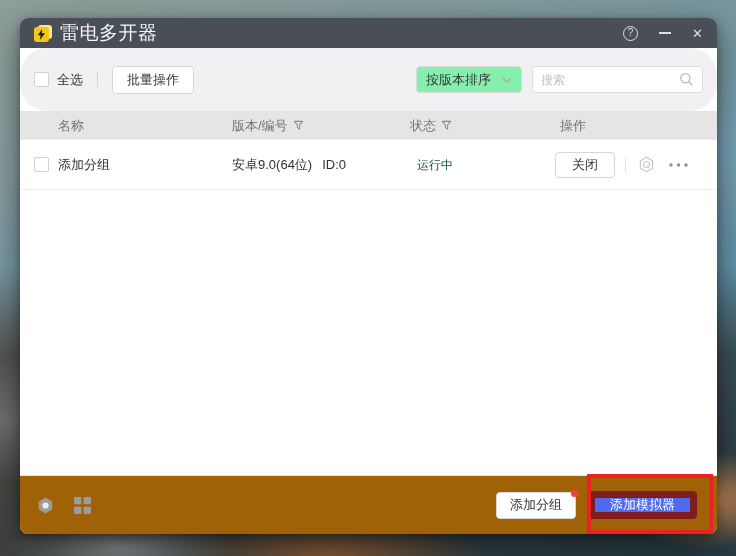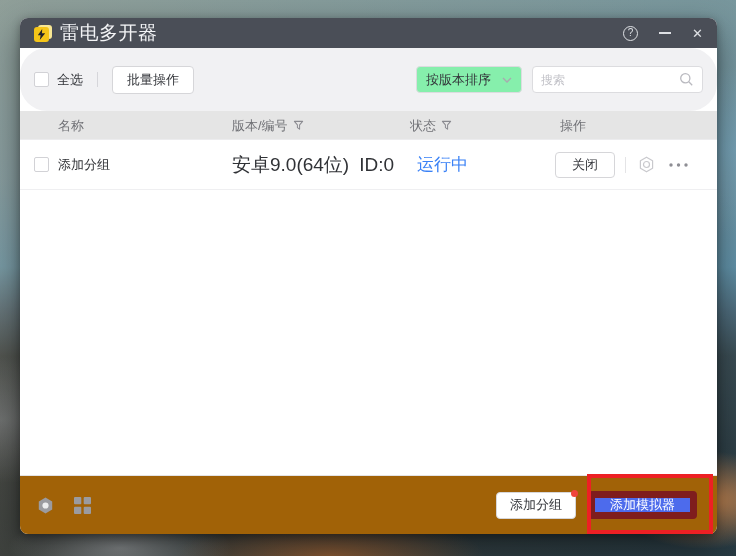--- a/index.html
+++ b/index.html
@@ -60,22 +60,22 @@
 
   
   .thead { height:29px; flex:0 0 29px; background:#e5e5e5; border-bottom:1px solid #ececee; position:relative; }
   .thead .col { position:absolute; top:0; height:29px; line-height:29px; font-size:13px; color:#707176;
     display:flex; align-items:center; gap:5px; }
   .col-name { left:38px; } .col-version { left:212px; } .col-status { left:390px; } .col-ops { left:540px; }
 
   .trow { height:50px; flex:0 0 50px; background:#fff; border-bottom:1px solid #efeff1; position:relative; }
   .trow .checkbox { position:absolute; left:14px; top:17px; }
   .cell-name { position:absolute; left:38px; top:0; height:50px; line-height:50px; font-size:13px; color:#303236; }
-  .cell-version { position:absolute; left:212px; top:0; height:50px; line-height:50px; font-size:19px; color:#303236; display:flex; gap:10px; }
-  .cell-status { position:absolute; left:397px; top:0; height:50px; line-height:50px; font-size:17px; color:#3b82f6; }
+  .cell-version { position:absolute; left:212px; top:0; height:50px; line-height:50px; font-size:13px; color:#303236; display:flex; gap:10px; }
+  .cell-status { position:absolute; left:397px; top:0; height:50px; line-height:50px; font-size:12px; color:#14532d; }
   .row-close-btn { position:absolute; left:535px; top:12px; width:60px; height:26px; }
   .row-divider { position:absolute; left:605px; top:17px; width:1px; height:16px; background:#e4e4e6; }
   .row-gear { position:absolute; left:617px; top:15px; }
   .row-more { position:absolute; left:648px; top:22px; }
 
   .tbody-empty { flex:1 1 auto; background:#fff; }
 
   
   .footer { height:59px; flex:0 0 59px; background:#a16207; border-top:1px solid #e3e3e5;
     display:flex; align-items:center; padding:0 20px 0 16px; }

